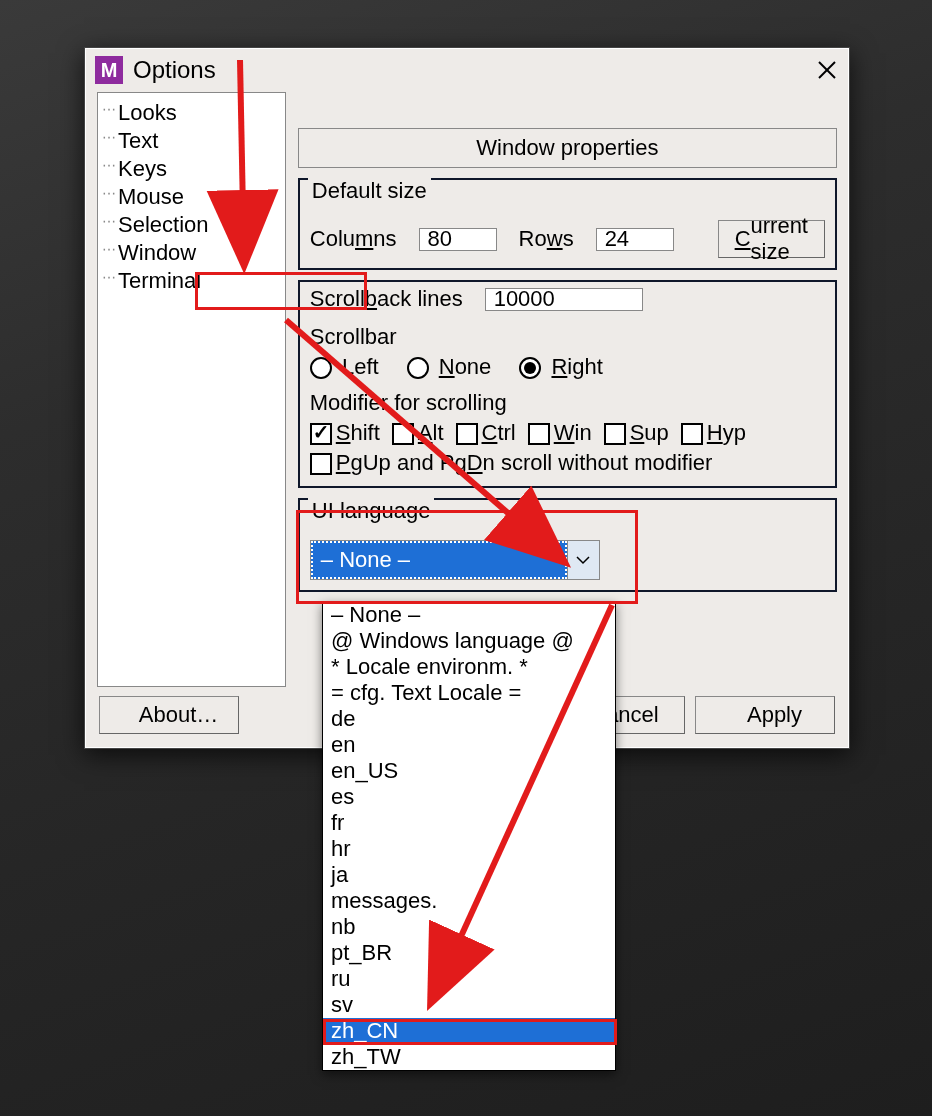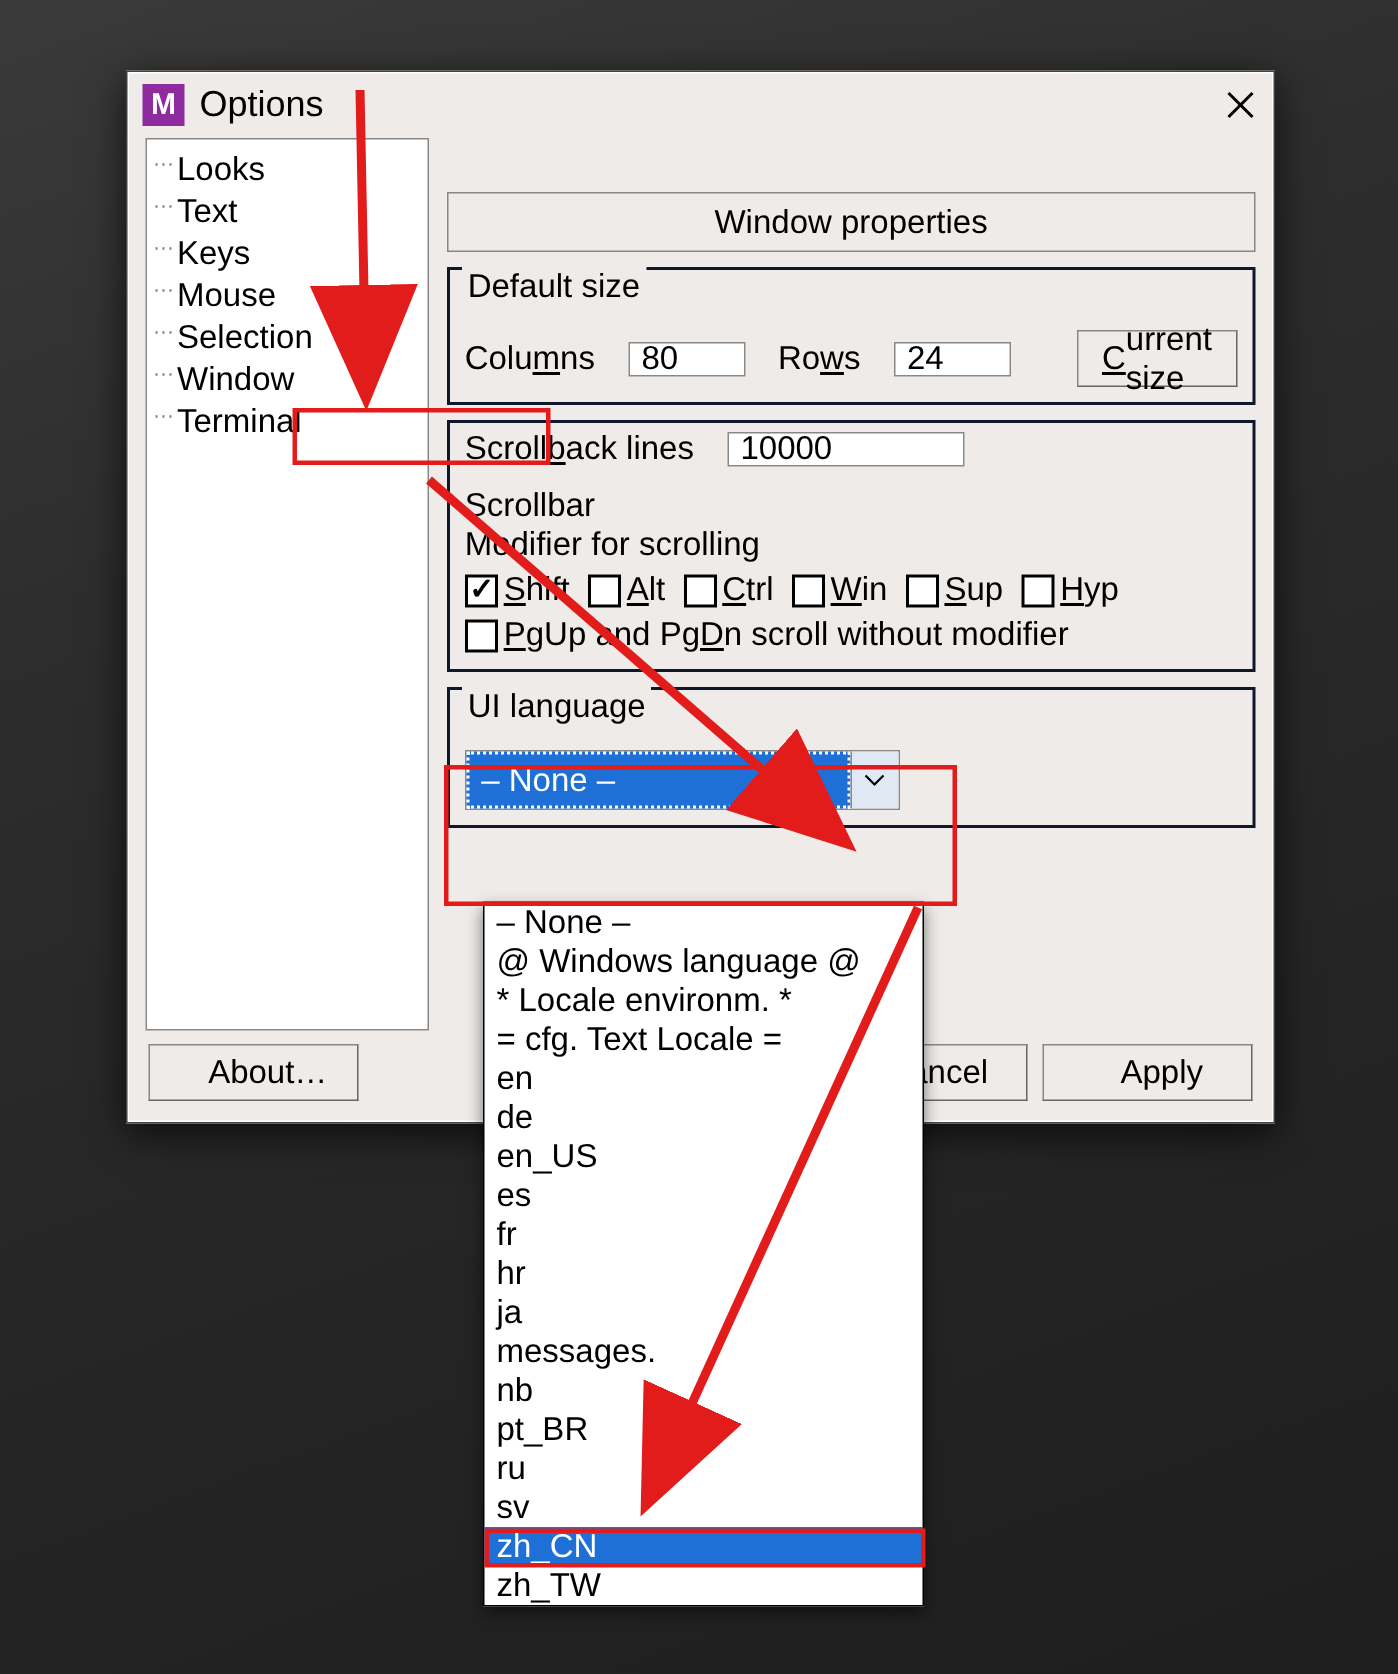--- a/index.html
+++ b/index.html
@@ -208,20 +208,25 @@
             </div>
         </div>
       </div>
 
       <div class="groupbox" style="padding-top:4px">
         <div class="row" style="margin-bottom:12px">
           <span class="lbl"><span>Scroll</span><span class="ul">b</span><span>ack lines</span></span>
           <input class="input" style="width: 158px;" id="scrollback" value="10000">
         </div>
         <div class="lbl">Scrollbar</div>
+        <div class="row" style="gap:28px; margin:4px 0 10px 0">
+          <span><span class="radio"></span> <span>Left</span></span>
+          <span><span class="radio"></span> <span class="ul">N</span><span>one</span></span>
+          <span><span class="radio checked"></span> <span class="ul">R</span><span>ight</span></span>
+        </div>
         <div class="lbl">Modifier for scrolling</div>
         <div class="row" style="gap:12px; margin:4px 0; flex-wrap:nowrap">
           <span><span class="check checked"></span><span class="ul">S</span><span>hift</span></span>
           <span><span class="check"></span><span class="ul">A</span><span>lt</span></span>
           <span><span class="check"></span><span class="ul">C</span><span>trl</span></span>
           <span><span class="check"></span><span class="ul">W</span><span>in</span></span>
           <span><span class="check"></span><span class="ul">S</span><span>up</span></span>
           <span><span class="check"></span><span class="ul">H</span><span>yp</span></span>
         </div>
         <div style="margin-top:4px"><span class="check"></span><span class="ul">P</span><span>gUp and Pg</span><span class="ul">D</span><span>n scroll without modifier</span></div>
@@ -248,22 +253,22 @@
     <div class="btn" style="margin-right:10px">Cancel</div>
     <div class="btn">Apply</div>
   </div>
 </div>
 
 <div class="dropdown" id="dropdown">
     <div class="opt">– None –</div>
     <div class="opt">@ Windows language @</div>
     <div class="opt">* Locale environm. *</div>
     <div class="opt">= cfg. Text Locale =</div>
+    <div class="opt">de</div>
     <div class="opt">en</div>
-    <div class="opt">de</div>
     <div class="opt">en_US</div>
     <div class="opt">es</div>
     <div class="opt">fr</div>
     <div class="opt">hr</div>
     <div class="opt">ja</div>
     <div class="opt">messages.</div>
     <div class="opt">nb</div>
     <div class="opt">pt_BR</div>
     <div class="opt">ru</div>
     <div class="opt">sv</div>

